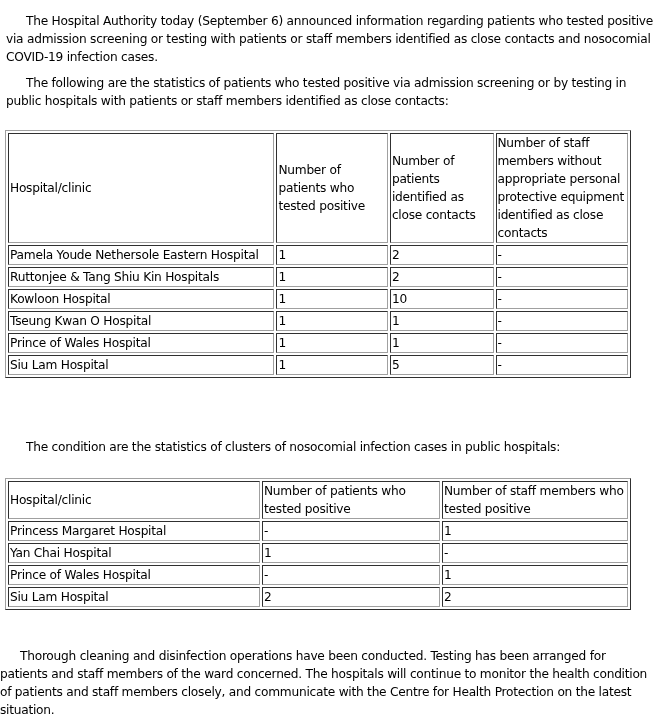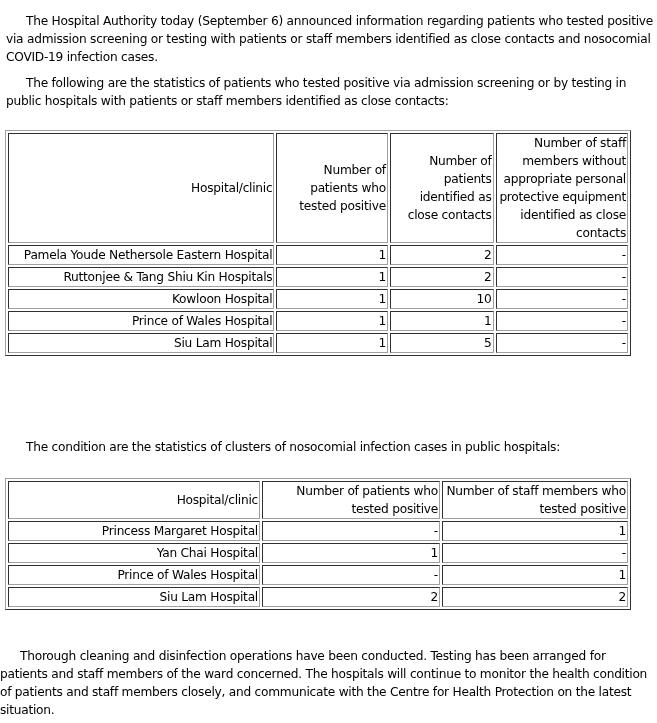--- a/index.html
+++ b/index.html
@@ -16,21 +16,21 @@
   #p3 { position: absolute; top: 438px; left: 6px; }
   #p4 { position: absolute; top: 647px; left: 0; }
   table.stats {
     position: absolute; left: 5px;
     border-collapse: separate; border-spacing: 2px;
     border: 1px solid; border-color: #a0a0a0 #303030 #303030 #a0a0a0;
     width: 626px;
   }
   table.stats td {
     border: 1px solid; border-color: #303030 #a0a0a0 #a0a0a0 #303030;
-    padding: 0 1px; vertical-align: middle; text-align: right;
+    padding: 0 1px; vertical-align: middle; text-align: left;
     height: 18px;
   }
   #t1 { top: 130px; }
   #t1 td.c0 { width: 264px; }
   #t1 td.c1 { width: 108px; }
   #t1 td.c2 { width: 100px; }
   #t1 td.c3 { width: 129px; }
   #t1 tr.head td { height: 104px; }
   #t2 { top: 478px; }
   #t2 td.c0 { width: 248px; }
@@ -62,20 +62,26 @@
       <tr>
         <td class="c0">Ruttonjee &amp; Tang Shiu Kin Hospitals</td>
         <td class="c1">1</td>
         <td class="c2">2</td>
         <td class="c3">-</td>
       </tr>
       <tr>
         <td class="c0">Kowloon Hospital</td>
         <td class="c1">1</td>
         <td class="c2">10</td>
+        <td class="c3">-</td>
+      </tr>
+      <tr>
+        <td class="c0">Tseung Kwan O Hospital</td>
+        <td class="c1">1</td>
+        <td class="c2">1</td>
         <td class="c3">-</td>
       </tr>
       <tr>
         <td class="c0">Prince of Wales Hospital</td>
         <td class="c1">1</td>
         <td class="c2">1</td>
         <td class="c3">-</td>
       </tr>
       <tr>
         <td class="c0">Siu Lam Hospital</td>

